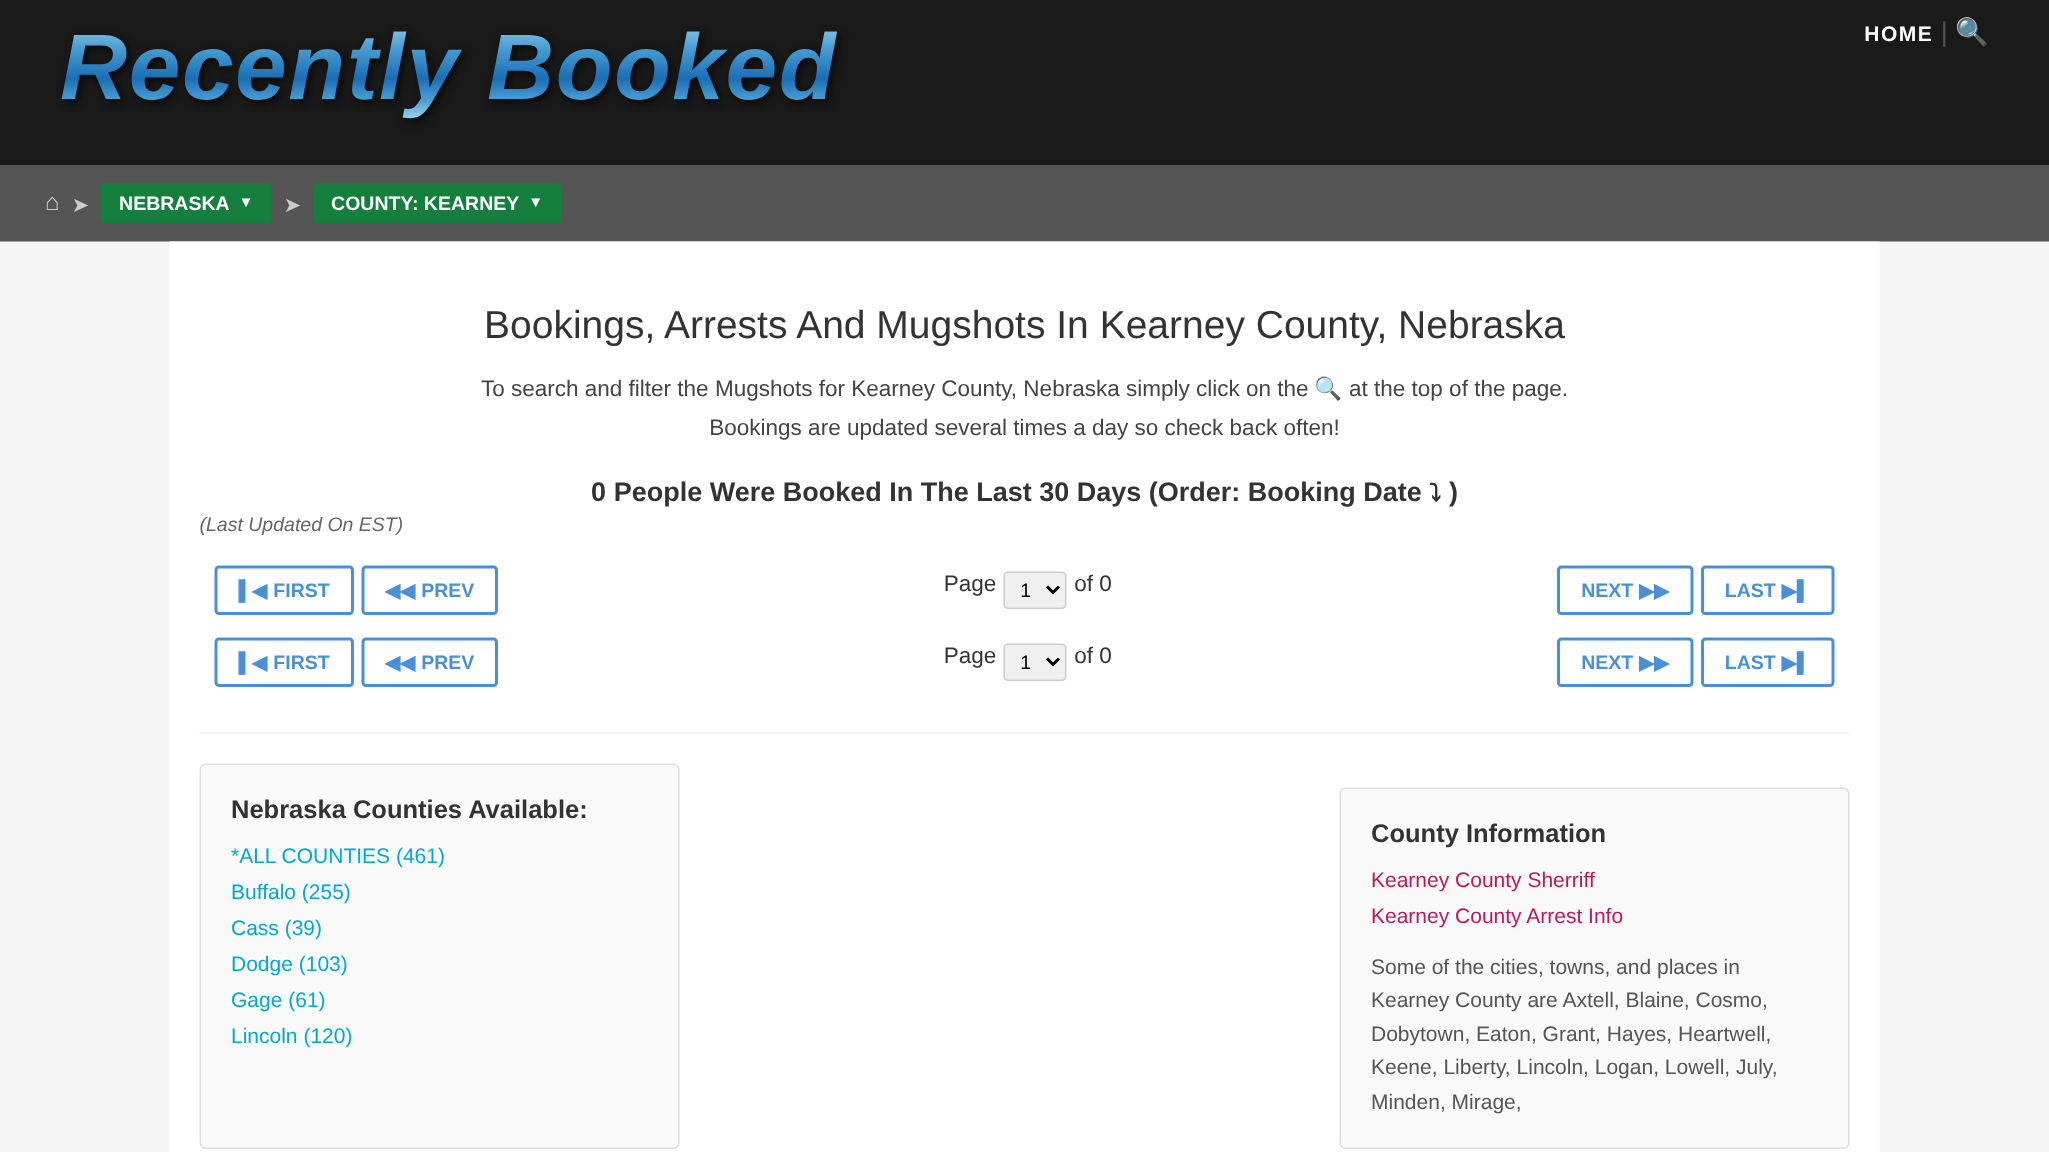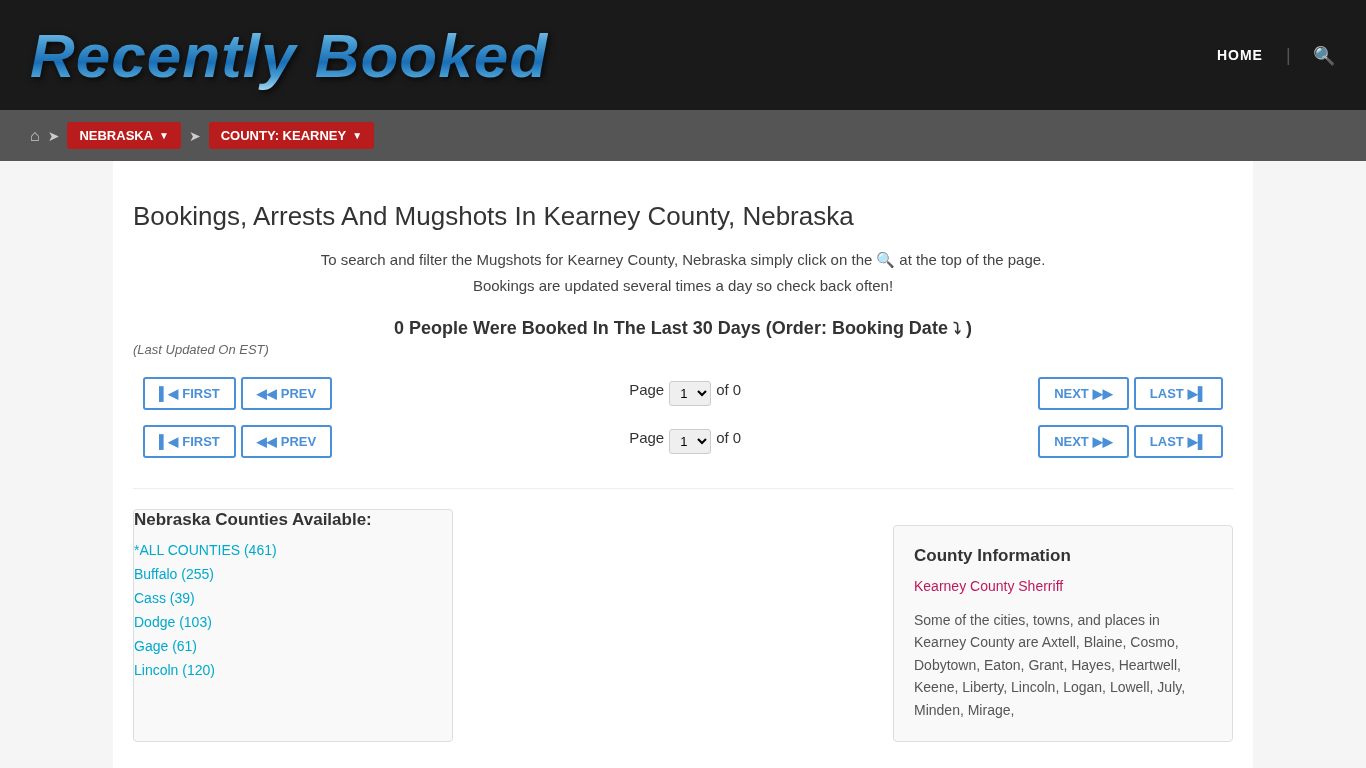--- a/index.html
+++ b/index.html
@@ -1,43 +1,43 @@
 <!DOCTYPE html>
 <html><head>
   <meta charset="utf-8">
   <style>
     * { box-sizing: border-box; margin: 0; padding: 0; }
     body { font-family: Arial, sans-serif; background: #f5f5f5; color: #333; }
 
     
     .header {
       background: #1a1a1a;
-      padding: 10px 30px;
-      display: flex;
-      align-items: center;
+      padding: 10px 40px;
+      display: flex;
+      align-items: flex-start;
       justify-content: space-between;
       height: 110px;
     }
     .logo-text {
       font-size: 62px;
       font-weight: 900;
       font-style: italic;
       font-family: Impact, Arial Black, sans-serif;
       background: linear-gradient(180deg, #a8d8f0 0%, #4a9fd4 30%, #1a6eb5 60%, #4a9fd4 80%, #a8d8f0 100%);
       -webkit-background-clip: text;
       -webkit-text-fill-color: transparent;
       background-clip: text;
       text-shadow: none;
       letter-spacing: 1px;
       filter: drop-shadow(2px 2px 3px rgba(0,0,0,0.7));
     }
     .header-nav {
       display: flex;
       align-items: center;
-      gap: 23px;
+      gap: 5px;
     }
     .header-nav a {
       color: #fff;
       text-decoration: none;
       font-size: 14px;
       font-weight: bold;
       letter-spacing: 1px;
     }
     .nav-divider {
       color: #555;
@@ -61,21 +61,21 @@
     }
     .breadcrumb-home {
       color: #ccc;
       font-size: 16px;
     }
     .breadcrumb-sep {
       color: #ccc;
       font-size: 14px;
     }
     .breadcrumb-item {
-      background: #b91c1c;
+      background: #15803d;
       color: #fff;
       padding: 6px 12px;
       border-radius: 3px;
       font-size: 13px;
       font-weight: bold;
       cursor: pointer;
       display: flex;
       align-items: center;
       gap: 6px;
     }
@@ -85,21 +85,21 @@
 
     
     .main-content {
       max-width: 1140px;
       margin: 0 auto;
       padding: 20px 20px;
       background: #fff;
     }
 
     .page-title {
-      text-align: left;
+      text-align: center;
       font-size: 26px;
       font-weight: normal;
       color: #333;
       margin: 20px 0 15px;
     }
 
     .description {
       text-align: center;
       font-size: 15px;
       color: #444;
@@ -170,20 +170,21 @@
       gap: 20px;
       margin-top: 30px;
       padding: 20px 0;
       border-top: 1px solid #eee;
     }
 
     .left-panel {
       background: #f9f9f9;
       border: 1px solid #ddd;
       border-radius: 4px;
+      padding: 20px;
       width: 320px;
       flex-shrink: 0;
     }
 
     .left-panel h3 {
       font-size: 17px;
       color: #333;
       margin-bottom: 12px;
     }
 
@@ -355,18 +356,19 @@
         <a href="#" class="county-link">Lincoln (120)</a>
       </div>
     </div>
 
     <div class="middle-panel"></div>
 
     <div class="right-panel">
       <h3>County Information</h3>
       <div>
         <a href="#" class="right-link">Kearney County Sherriff</a>
+        <a href="#" class="right-link">Kearney County Arrest Info</a>
       </div>
       <p class="county-description">Some of the cities, towns, and places in Kearney County are Axtell, Blaine, Cosmo, Dobytown, Eaton, Grant, Hayes, Heartwell, Keene, Liberty, Lincoln, Logan, Lowell, July, Minden, Mirage,</p>
     </div>
 
   </div>
 </div>
 
 </body></html>

